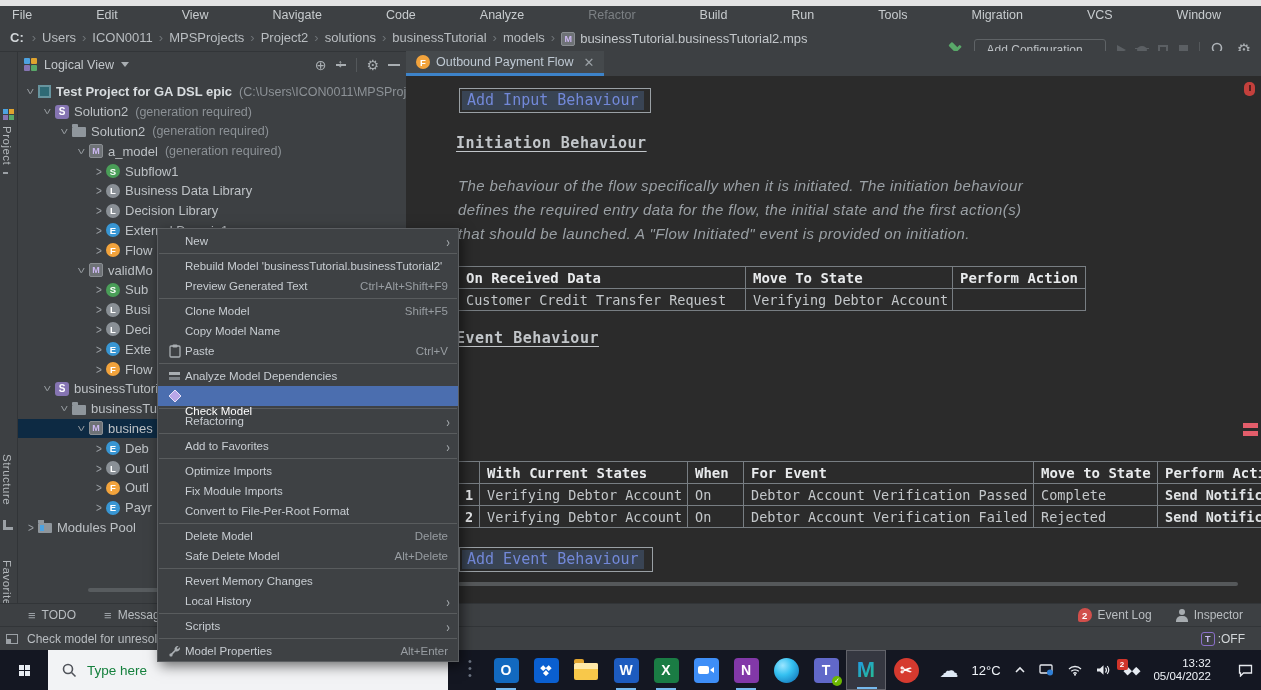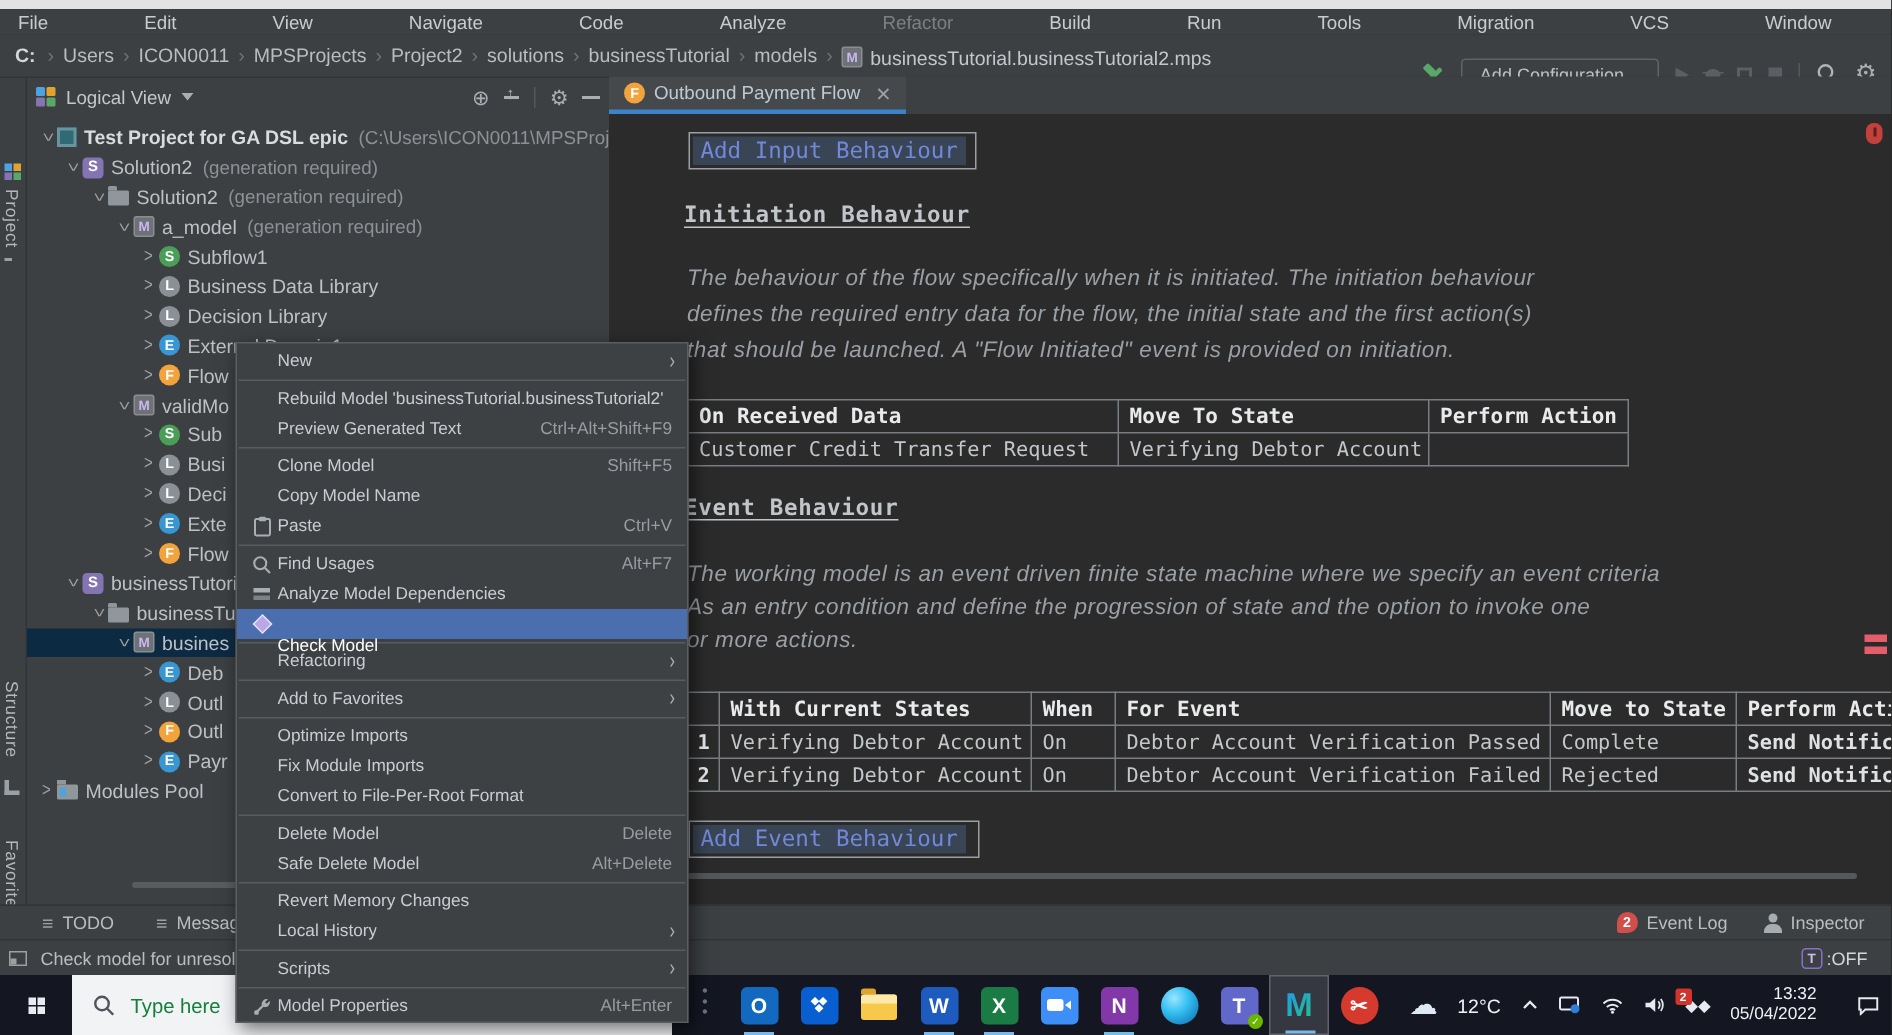--- a/index.html
+++ b/index.html
@@ -457,25 +457,20 @@
             <tr>
               <td>Customer Credit Transfer Request</td>
               <td>Verifying Debtor Account</td>
               <td></td>
             </tr>
           </tbody>
         </table>
 
       <div class="ed-heading" id="heading-event">Event Behaviour</div>
 
-      <div class="ed-para" id="para-event">
-          <div class="para-line">The working model is an event driven finite state machine where we specify an event criteria</div>
-          <div class="para-line">As an entry condition and define the progression of state and the option to invoke one</div>
-          <div class="para-line">or more actions.</div>
-        </div>
 
       <table class="ed-table" id="table2">
           <thead>
             <tr>
               <th></th>
               <th>With Current States</th>
               <th>When</th>
               <th>For Event</th>
               <th>Move to State</th>
               <th>Perform Acti</th>
@@ -681,30 +676,20 @@
             <rect x="3.5" y="0.5" width="5" height="3" rx="1" fill="#a9aeb2"></rect>
           </svg>
         </span>
         <span class="mi-label">Paste</span>
         <span class="mi-short">Ctrl+V</span>
       </div>
       <div class="menu-sep"></div>
       <div class="menu-item">
         <span class="mi-icon">
           <svg width="13" height="13">
-            <circle cx="5.5" cy="5.5" r="4" stroke="#a9aeb2" stroke-width="1.4" fill="none"></circle>
-            <line x1="8.5" y1="8.5" x2="12" y2="12" stroke="#a9aeb2" stroke-width="1.4"></line>
-          </svg>
-        </span>
-        <span class="mi-label">Find Usages</span>
-        <span class="mi-short">Alt+F7</span>
-      </div>
-      <div class="menu-item">
-        <span class="mi-icon">
-          <svg width="13" height="13">
             <rect x="1" y="2" width="11" height="3" fill="#a9aeb2"></rect>
             <rect x="1" y="7" width="11" height="3" fill="#7d8287"></rect>
           </svg>
         </span>
         <span class="mi-label">Analyze Model Dependencies</span>
       </div>
       <div class="menu-item hl">
         <span class="mi-icon">
           <svg width="14" height="14">
             <path d="M7 1 L13 7 L7 13 L1 7 Z" fill="#b9a7e8" stroke="#e8e2f8" stroke-width="1"></path>

